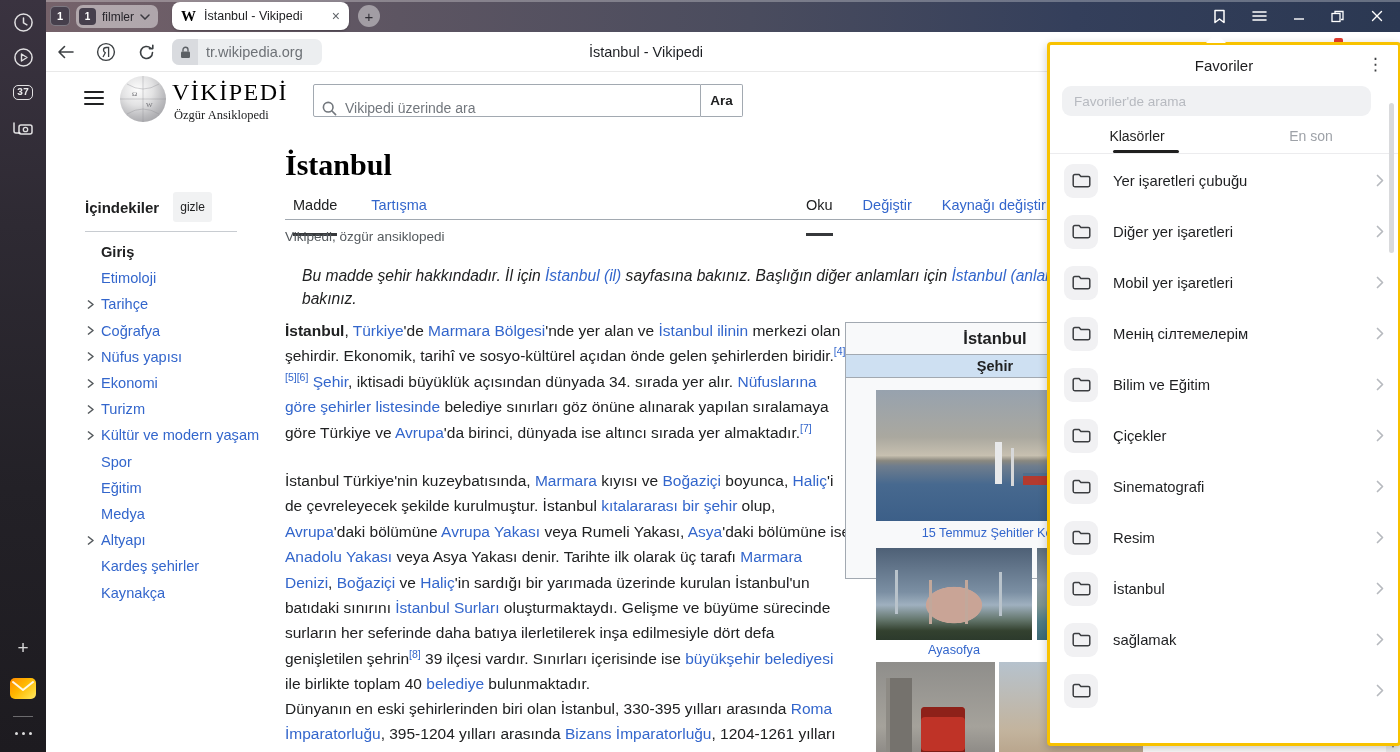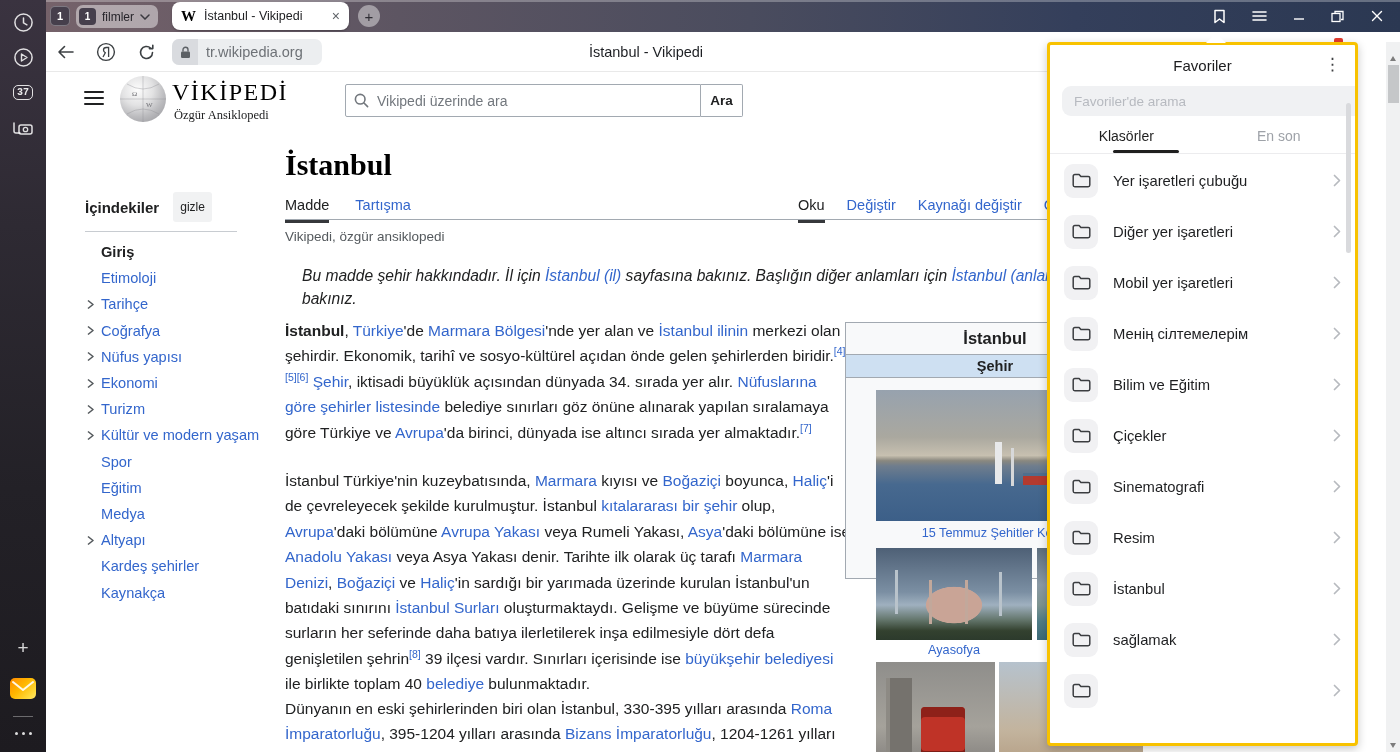--- a/index.html
+++ b/index.html
@@ -54,21 +54,21 @@
 
   
   #page { position:absolute; left:46px; top:72px; width:1354px; height:680px; background:#fff; }
   .wm-burger { position:absolute; left:38px; top:19px; width:20px; height:14px; display:flex; flex-direction:column; justify-content:space-between; }
   .wm-burger i { height:2px; background:#202122; border-radius:1px; }
   .wiki-globe { position:absolute; left:73px; top:3px; }
   .wiki-wordmark { position:absolute; left:126px; top:7px; font-family:"Liberation Serif",serif; font-size:24px;
     letter-spacing:1.5px; color:#000; }
   .wiki-tagline { position:absolute; left:128px; top:36px; font-family:"Liberation Serif",serif; font-size:12.5px; color:#202122; }
   .wiki-search { position:absolute; left:267px; top:12px; width:430px; height:33px; display:flex; }
-  .ws-box { flex:1; border:1px solid #a2a9b1; border-radius:2px 0 0 2px; display:flex; align-items:center; background:#fff;margin-left:32px; }
+  .ws-box { flex:1; border:1px solid #a2a9b1; border-radius:2px 0 0 2px; display:flex; align-items:flex-end; background:#fff; }
   .ws-box input { border:none; outline:none; flex:1; font-size:14px; color:#202122; font-family:inherit; }
   .ws-box input::placeholder { color:#72777d; }
   .ws-btn { width:42px; border:1px solid #a2a9b1; border-left:none; background:#fff; font-size:13.5px; font-weight:bold;
     color:#202122; border-radius:0 2px 2px 0; font-family:inherit; }
 
   
   #toc { position:absolute; left:39px; top:120px; width:210px; }
   .toc-head { display:flex; align-items:center; gap:14px; }
   .toc-title { font-size:15px; font-weight:bold; color:#202122; }
   .toc-hide { font-size:12px; color:#202122; background:#f1f2f3; border-radius:3px; padding:8px 7px; }
@@ -76,21 +76,21 @@
   .toc-list { margin-top:7px; }
   .toc-item { height:26.2px; display:flex; align-items:center; }
   .toc-chev { width:16px; display:flex; align-items:center; visibility:hidden; }
   .toc-chev.show { visibility:visible; }
   .toc-link { font-size:14.6px; color:#3366cc; text-decoration:none; white-space:nowrap; }
   .toc-link.active { color:#202122; font-weight:bold; }
 
   
   .art-title { position:absolute; left:239px; top:76px; font-family:"Liberation Serif",serif; font-size:30px; color:#000; }
   .ns-tabs { position:absolute; left:239px; top:125px; font-size:14.5px; display:flex; gap:26px; }
-  .ns-tab { color:#3366cc; padding-bottom:7px; text-decoration:none; }
+  .ns-tab { color:#3366cc; padding-bottom:20px; text-decoration:none;margin-left:8px; }
   .ns-tab.sel { color:#202122; border-bottom:3px solid #36383b; }
   .view-tabs { position:absolute; left:752px; top:125px; font-size:14.5px; display:flex; gap:22px; white-space:nowrap; }
   .art-rule { position:absolute; left:239px; top:147px; width:920px; height:1px; background:#a2a9b1; }
   .art-sub { position:absolute; left:239px; top:157px; font-size:13.5px; color:#54595d; }
   .hatnote { position:absolute; left:256px; top:189px; width:850px; font-style:italic; font-size:15.6px;
     line-height:29px; color:#202122; white-space:nowrap; overflow:hidden; }
   .hatnote-l2 { position:absolute; left:256px; top:218px; font-style:italic; font-size:15.6px; color:#202122; }
   .wp { position:absolute; left:239px; width:566px; font-size:15.5px; line-height:25.4px; color:#202122; }
   .wlink { color:#3366cc; text-decoration:none; }
   sup.ref { color:#3366cc; font-size:10.5px; line-height:0; }
@@ -118,21 +118,21 @@
   #ph4::before { content:""; position:absolute; left:38%; top:28%; width:44px; height:52px; background:#bf3327; border-radius:4px;
     box-shadow:inset 0 10px 0 #8e2119, inset 0 -8px 0 #7e1d16; }
   #ph4::after { content:""; position:absolute; left:8%; top:10%; width:26px; height:80px; background:#75726d; box-shadow:inset 4px 0 0 #8d8a84; }
   #ph5 { left:953px; top:590px; width:144px; height:162px;
     background:linear-gradient(180deg,#b6c2cd 0%,#c3b49e 42%,#b19a7f 68%,#937e66 88%,#85705a 100%); }
   #ph5::before { content:""; position:absolute; left:44%; top:22%; width:14px; height:36px; background:#8c7a64; border-radius:3px 3px 0 0; }
 
   
   #fav-caret { position:absolute; left:1206px; top:33px; width:20px; height:10px; background:#fff;
     clip-path:polygon(50% 0, 0 100%, 100% 100%); z-index:11; }
-  #fav-panel { position:absolute; left:1047px; top:42px; width:311px; height:704px; background:#fff;
+  #fav-panel { position:absolute; left:1047px; top:42px; width:354px; height:704px; background:#fff;
     border:3px solid #f8c200; border-radius:4px; z-index:10; box-shadow:0 3px 10px rgba(0,0,0,.22); overflow:hidden; }
   .fp-title { position:absolute; left:0; top:12px; width:100%; text-align:center; font-size:15px; font-weight:500; color:#1c1c1e; }
   .fp-menu { position:absolute; right:14px; top:9px; font-size:17px; color:#3f4043; letter-spacing:0; }
   .fp-search { position:absolute; left:12px; top:41px; width:309px; height:30px; background:#f0f1f3; border:none; outline:none;
     border-radius:9px; padding:0 12px; font-size:13.5px; color:#333; font-family:inherit; }
   .fp-search::placeholder { color:#b7bac0; }
   .fp-tabs { position:absolute; left:0; top:83px; width:100%; height:26px; display:flex; }
   .fp-tab { flex:1; text-align:center; font-size:14px; }
   .fp-tab.on { color:#1f1f1f; font-weight:500; }
   .fp-tab.off { color:#9ea2a8; }

